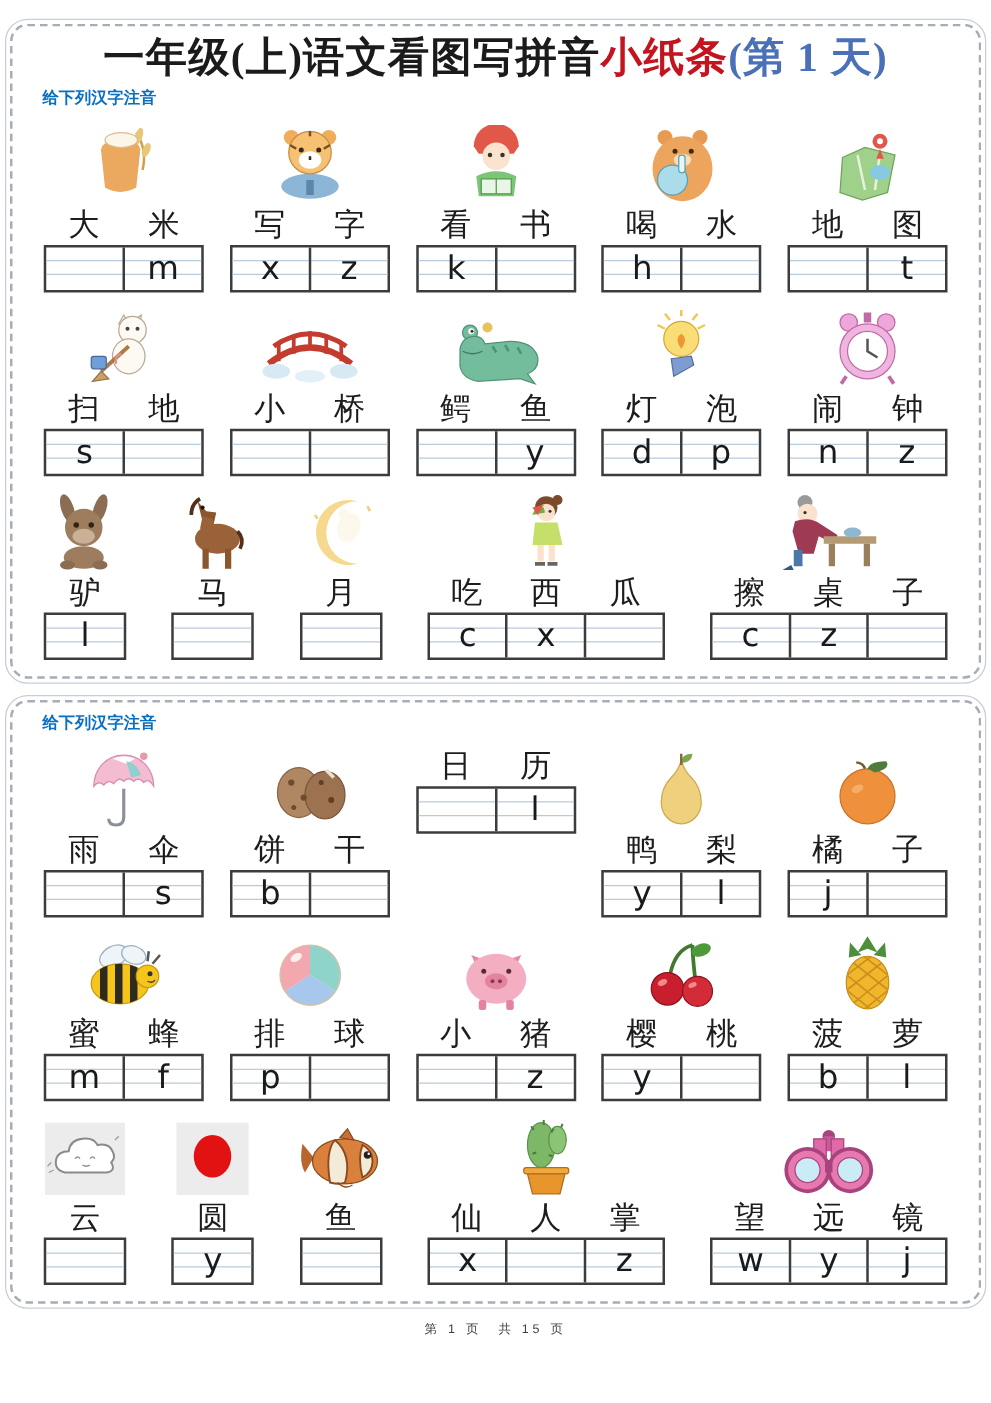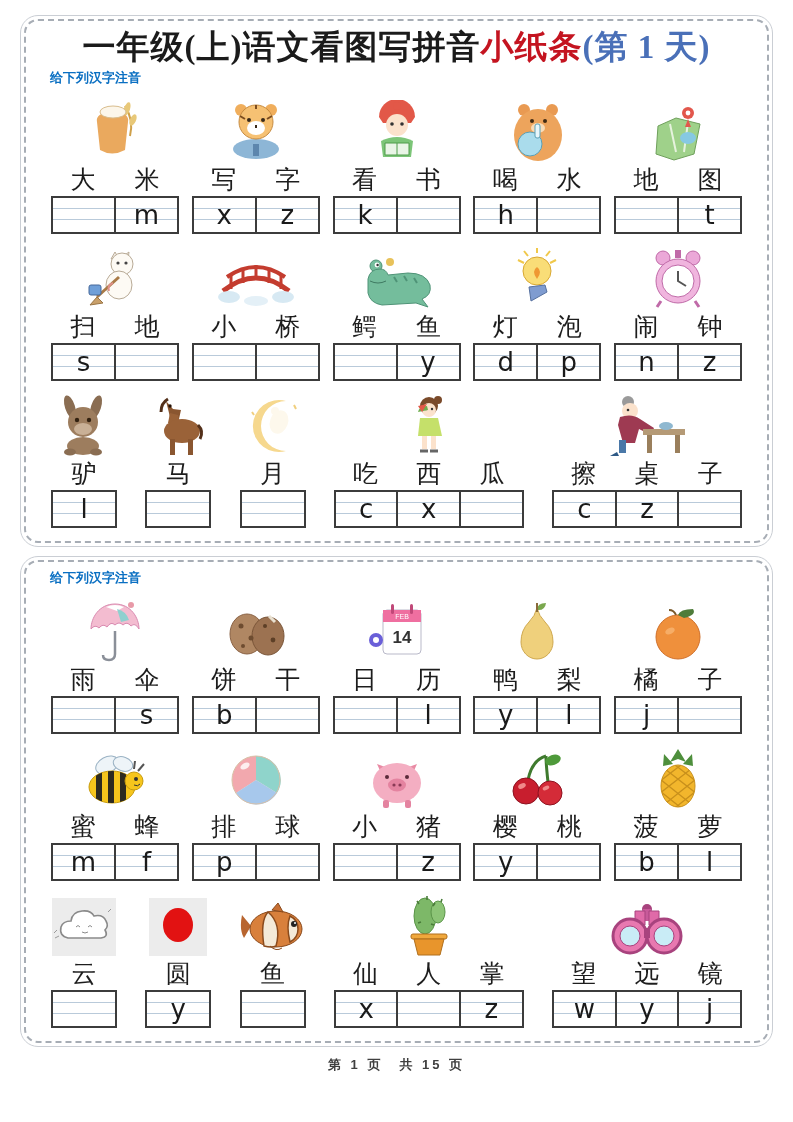--- a/index.html
+++ b/index.html
@@ -2,21 +2,21 @@
 <html style="--title-red: #c41420; --title-blue: #4a70b8; --subtitle-blue: #0a6fc2;"><head>
 <meta charset="utf-8">
 <style>
   * { margin:0; padding:0; box-sizing:border-box; }
   html,body { background:#fff; }
   body {
     width:793px; height:1122px;
     font-family:"Liberation Sans","DejaVu Sans",sans-serif;
     overflow:hidden;
   }
-  .page { width:793px; height:1122px; padding:15px 20px 0; position:relative; }
+  .page { width:793px; height:1122px; padding:15px 4px 0; position:relative; }
 
   
   .panel-outer {
     border:1px solid #caced4;
     border-radius:18px;
     padding:3px;
     margin-bottom:9px;
     background:#fff;
   }
   .panel-inner {
@@ -70,25 +70,24 @@
     background-position:0 10px,0 21px;
   }
   .cell + .cell { border-left:2px solid #3c3c3c; }
   .hint {
     font-family:"DejaVu Sans",sans-serif;
     font-size:26px; line-height:1; color:#1a1a1a;
   }
 
   footer {
     text-align:center;
-    font-size:13px; color:#3f3f3f;
+    font-size:10px; color:#3f3f3f;
     letter-spacing:3px;
     margin-top:7px;
     font-family:"Liberation Sans",sans-serif;
-    font-weight:bold;
   }
 </style>
 </head>
 <body>
 
 <main class="page">
   <div id="panels">
   <section class="panel-outer">
     <div class="panel-inner">
       <h1 class="title"><span class="t-main">一年级(上)语文看图写拼音</span><span class="t-red">小纸条</span><span class="t-blue">(第 1 天)</span></h1>
@@ -545,32 +544,20 @@
                   <div class="cell">
                     <span class="hint">b</span>
                   </div>
                   <div class="cell">
                     <span class="hint"></span>
                   </div>
                 </div>
   </div>
 
   <div class="item" style="width: 128px;">
-    <div class="pic">
-                  <svg width="60" height="60" viewBox="0 0 60 60">
-                    <rect x="16" y="8" width="38" height="44" rx="4" fill="#fff" stroke="#b9b9c9"></rect>
-                    <path d="M16 8h38v12H16z" fill="#ef6fa0"></path>
-                    <rect x="24" y="2" width="3" height="10" rx="1.5" fill="#c04878"></rect>
-                    <rect x="43" y="2" width="3" height="10" rx="1.5" fill="#c04878"></rect>
-                    <text x="35" y="17" font-size="7" fill="#fff" text-anchor="middle" font-family="sans-serif">FEB</text>
-                    <text x="35" y="41" font-size="17" font-weight="bold" fill="#333" text-anchor="middle" font-family="sans-serif">14</text>
-                    <circle cx="9" cy="38" r="7" fill="#6a5fd8"></circle>
-                    <circle cx="9" cy="38" r="3" fill="#fff"></circle>
-                  </svg>
-                </div>
     <div class="word">
                   <span>日</span>
                   <span>历</span>
                 </div>
     <div class="pbox">
                   <div class="cell">
                     <span class="hint"></span>
                   </div>
                   <div class="cell">
                     <span class="hint">l</span>

